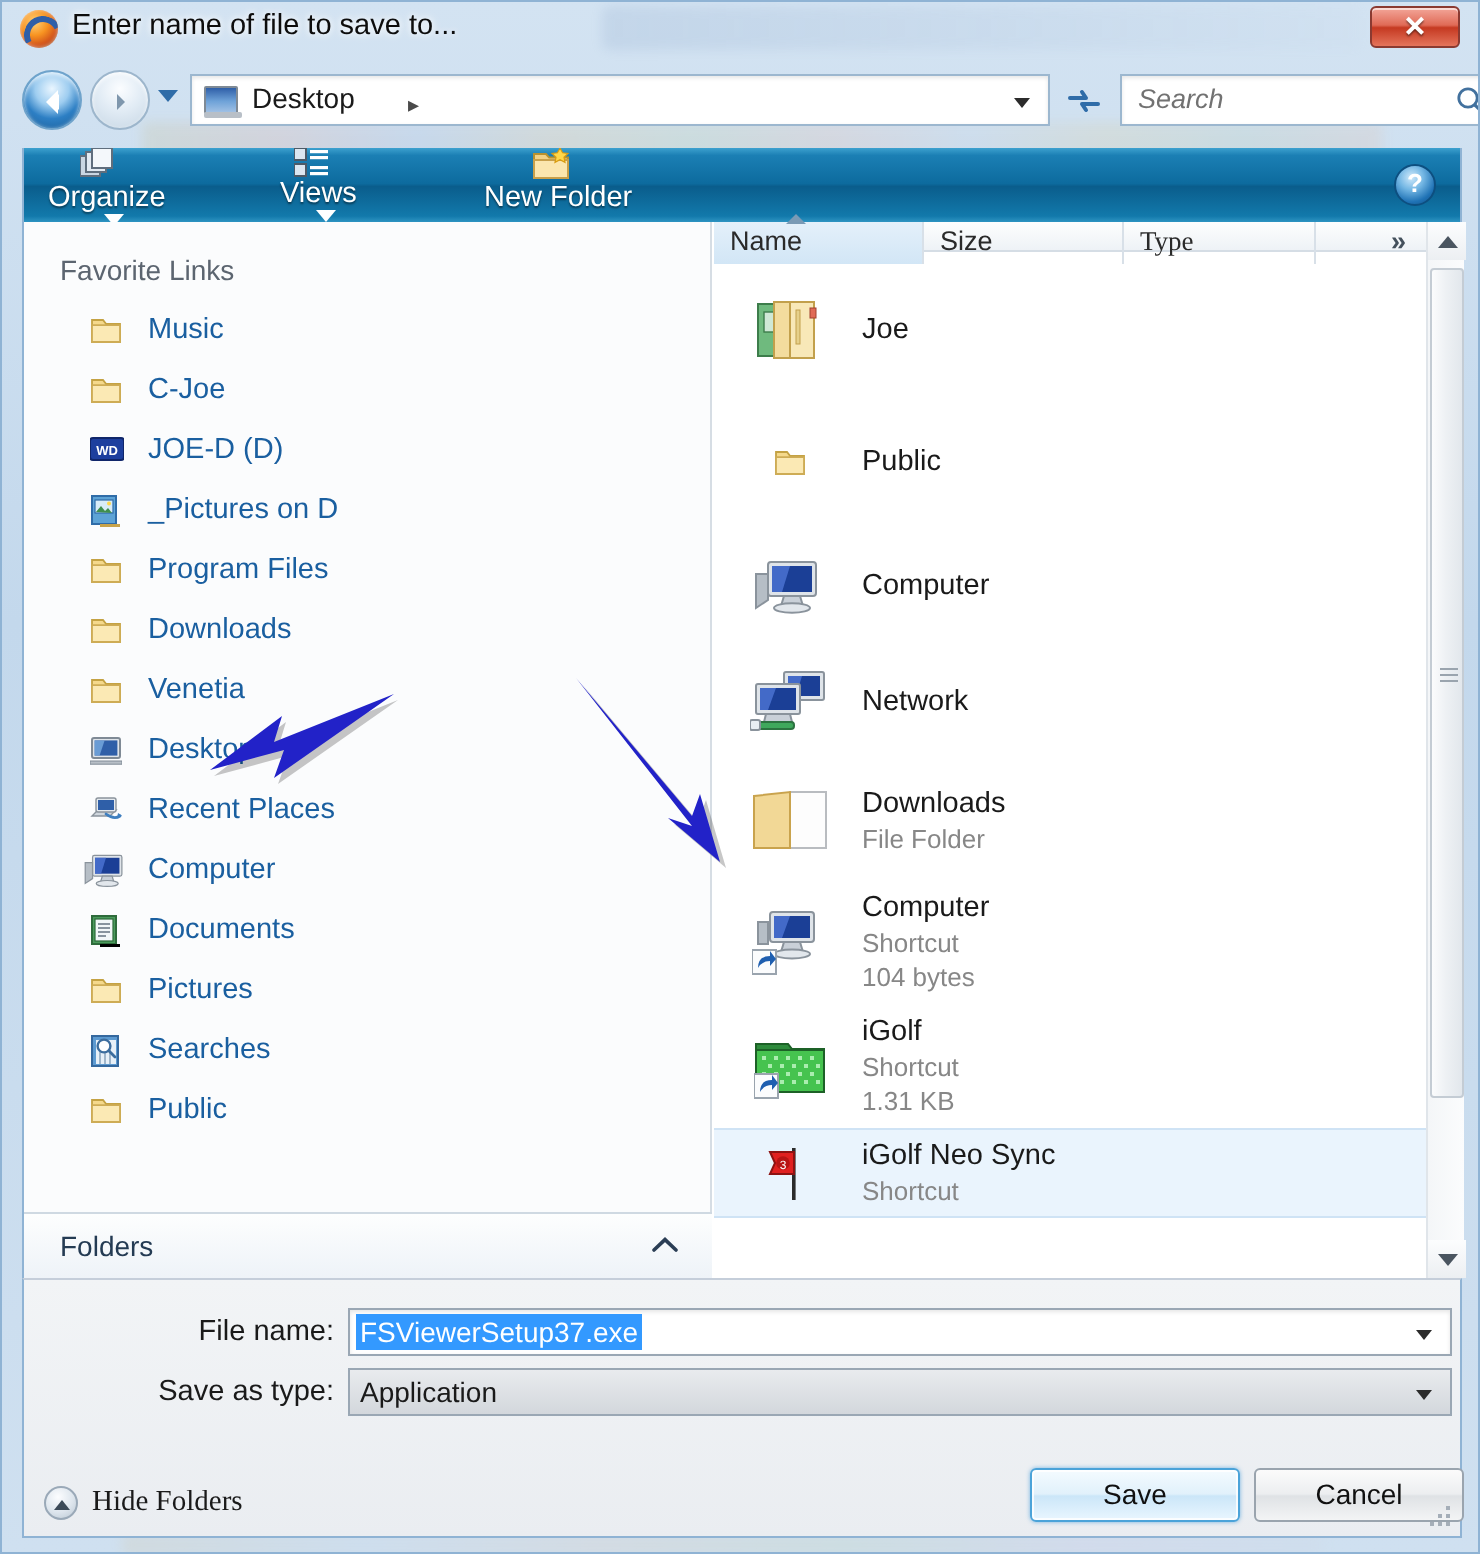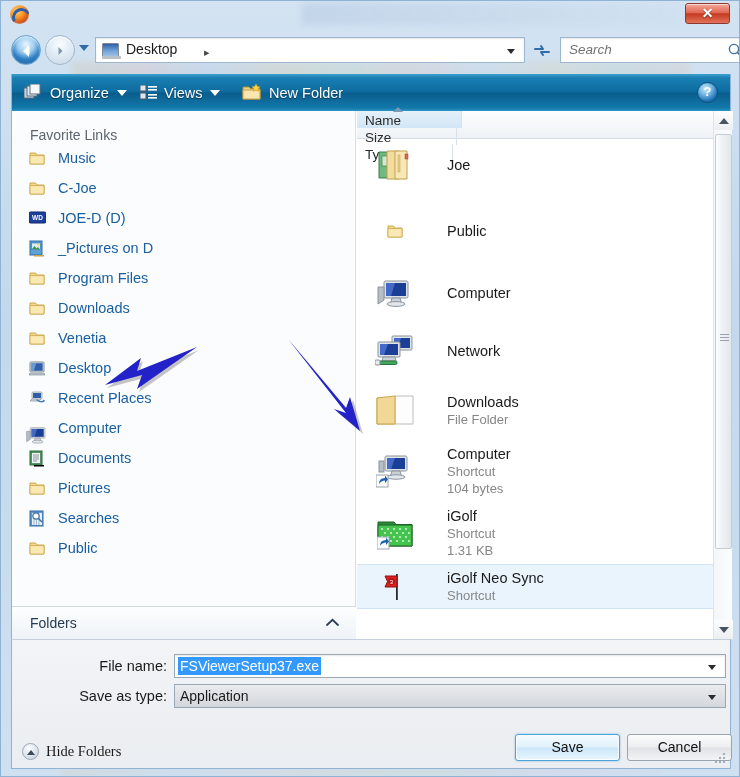--- a/index.html
+++ b/index.html
@@ -142,21 +142,21 @@
   #search-icon { position: absolute; right: 6px; top: 4px; }
 
   
   #toolbar {
     position: absolute; left: 10px; top: 73px; width: 720px; height: 37px;
     background: linear-gradient(180deg,#3da1cf 0%, #1b7fb4 10%, #0d6b9e 48%, #0a5d8c 52%, #1279ab 92%, #2e94c2 100%);
     border-left: 1px solid #8fb3d4; border-right: 1px solid #8fb3d4;
   }
   .tb-item {
     position: absolute; top: 0; height: 37px; display: flex; align-items: center;
-    cursor: pointer; color: #fff; font-size: 14.5px;
+    cursor: pointer; color: #fff; font-size: 14.5px; flex-direction: column;
   }
   .tb-item .lbl { text-shadow: 0 1px 1px rgba(0,0,0,.45); }
   .tb-caret {
     width: 0; height: 0; margin-left: 8px;
     border-left: 5px solid transparent; border-right: 5px solid transparent;
     border-top: 6px solid #fff;
   }
   #tb-organize { left: 12px; }
   #tb-views { left: 128px; }
   #tb-newfolder { left: 230px; }
@@ -181,67 +181,67 @@
   
   #sidebar {
     position: absolute; left: 0; top: 0; width: 344px; height: 528px;
     background: #fbfcfd; border-right: 1px solid #d6dde4;
   }
   #fav-header {
     position: absolute; left: 18px; top: 16px; font-size: 14px; color: #5c6570;
   }
   #fav-list { position: absolute; left: 0; top: 39px; width: 344px; }
   .fav-item {
-    position: relative; height: 30px; display: flex; align-items: flex-start;
-    padding-left: 14px; cursor: pointer;
+    position: relative; height: 30px; display: flex; align-items: center;
+    padding-left: 30px; cursor: pointer;
   }
   .fav-item .fi { width: 22px; display: flex; justify-content: center; align-items: center; }
   .fav-item .fl {
     margin-left: 10px; font-size: 14.5px; color: #1a5fa0; white-space: nowrap;
   }
   #folders-bar {
     position: absolute; left: 0; bottom: 0; width: 344px; height: 33px;
     background: linear-gradient(180deg,#fdfefe,#eef3f8);
     border-top: 1px solid #cfd9e2; cursor: pointer;
   }
   #folders-label {
     position: absolute; left: 18px; top: 8px; font-size: 14px; color: #243b53;
   }
   #folders-chevron { position: absolute; right: 17px; top: 11px; }
 
   
   #filelist { position: absolute; left: 345px; top: 0; width: 375px; height: 528px; background: #fff; }
   #col-header {
-    position: absolute; left: 0; top: 0; width: 356px; height: 28px;
+    position: absolute; left: 0; top: 0; width: 356px; height: 15px;
     background: linear-gradient(180deg,#fdfefe,#eef2f6);
-    border-bottom: 1px solid #d5dde5; display: flex; flex-direction: column;
+    border-bottom: 1px solid #d5dde5; display: flex;
   }
   .col {
     position: relative; height: 21px; border-right: 1px solid #d8e0e8;
     font-size: 13.5px; color: #2a2a2a; padding: 2px 0 0 8px; cursor: pointer;
   }
   .col.sorted { background: linear-gradient(180deg,#e4f0fa,#d2e6f6); }
   .sort-arrow {
     position: absolute; left: 36px; top: -4px; width: 0; height: 0;
     border-left: 5px solid transparent; border-right: 5px solid transparent;
     border-bottom: 5px solid #7a9ab5;
   }
   #col-name { width: 105px; }
   #col-size { width: 100px; }
-  #col-type { width: 96px; }
+  #col-type { width: 96px; font-family: Liberation Serif, serif; }
   #col-more { width: 54px; border-right: none; text-align: right; padding-right: 9px; font-weight: bold; color: #44505c;}
 
   #rows { position: absolute; left: 0; top: 21px; width: 356px; height: 507px; overflow: hidden; }
   .row {
     position: relative; display: flex; align-items: center;
     padding-left: 12px; cursor: pointer;
   }
   .row.selected { background: #eaf4fd; border-top: 1px solid #cfe3f5; border-bottom: 1px solid #cfe3f5; }
   .row .ico { width: 52px; display: flex; justify-content: center; align-items: center; flex: 0 0 52px; }
-  .row .meta { margin-left: 26px; }
+  .row .meta { margin-left: 10px; }
   .row .nm { font-size: 14.5px; color: #1a1a1a; line-height: 18px; }
   .row .sub { font-size: 13px; color: #878787; line-height: 17px; }
 
   
   #scrollbar {
     position: absolute; right: 0; top: 0; width: 19px; height: 528px;
     background: linear-gradient(90deg,#f4f6f8,#fbfcfd);
     border-left: 1px solid #e0e5ea;
   }
   .sb-btn { position: absolute; left: 0; width: 19px; height: 19px; cursor: pointer;
@@ -334,20 +334,21 @@
 <body>
 
 <div id="window">
 
   <div class="ghost ghost-title"></div>
   <div class="ghost ghost-strip"></div>
   <div class="ghost ghost-bottom"></div>
 
   <div id="titlebar">
     <div id="title-icon"></div>
+    <div id="title-text">Enter name of file to save to...</div>
     <div id="close-btn">
       <div class="x">✕</div>
     </div>
   </div>
 
   <div id="navbar">
     <div id="back-btn" class="navbtn">
       <svg width="20" height="20" viewBox="0 0 20 20">
         <path d="M12 4 L6 10 L12 16 L12 12.5 L9.5 10 L12 7.5 Z" fill="#fff"></path>
         <path d="M12.5 6 L12.5 14 L8.5 10 Z" fill="#fff"></path>

